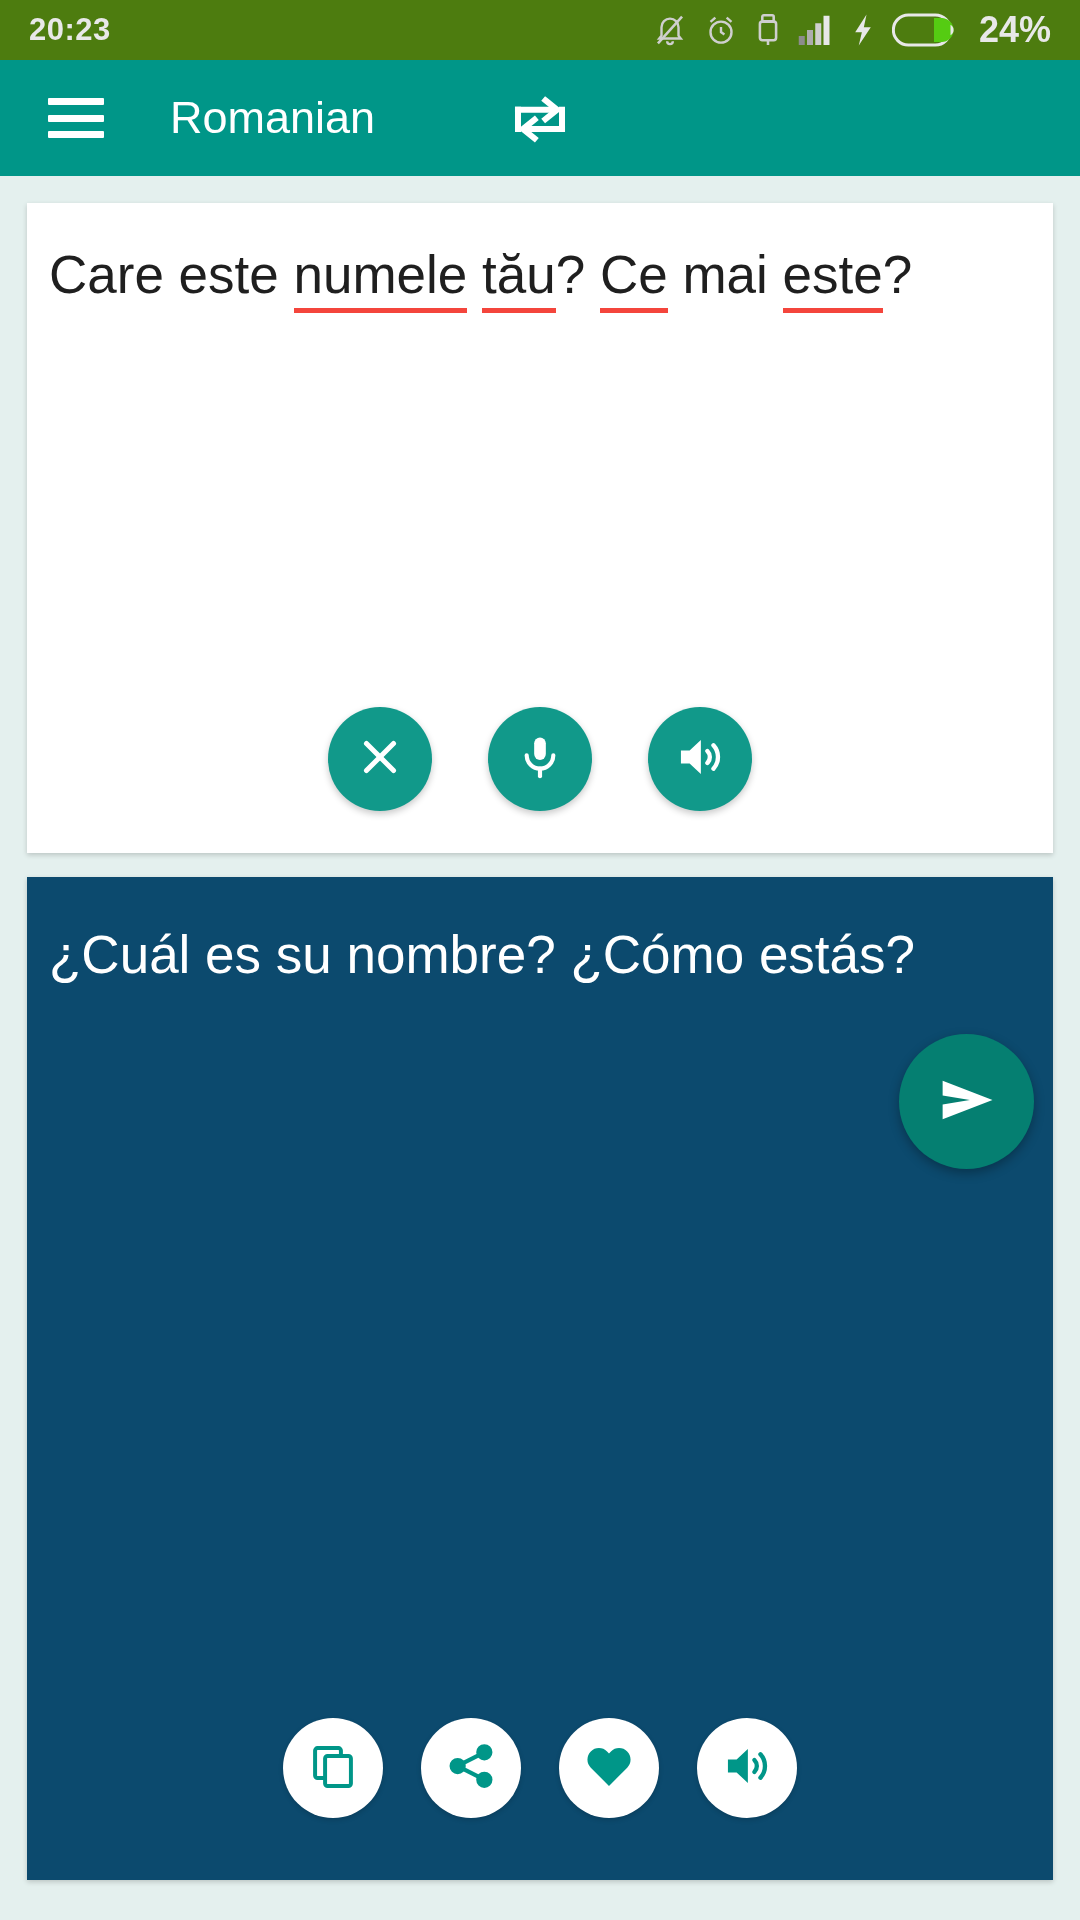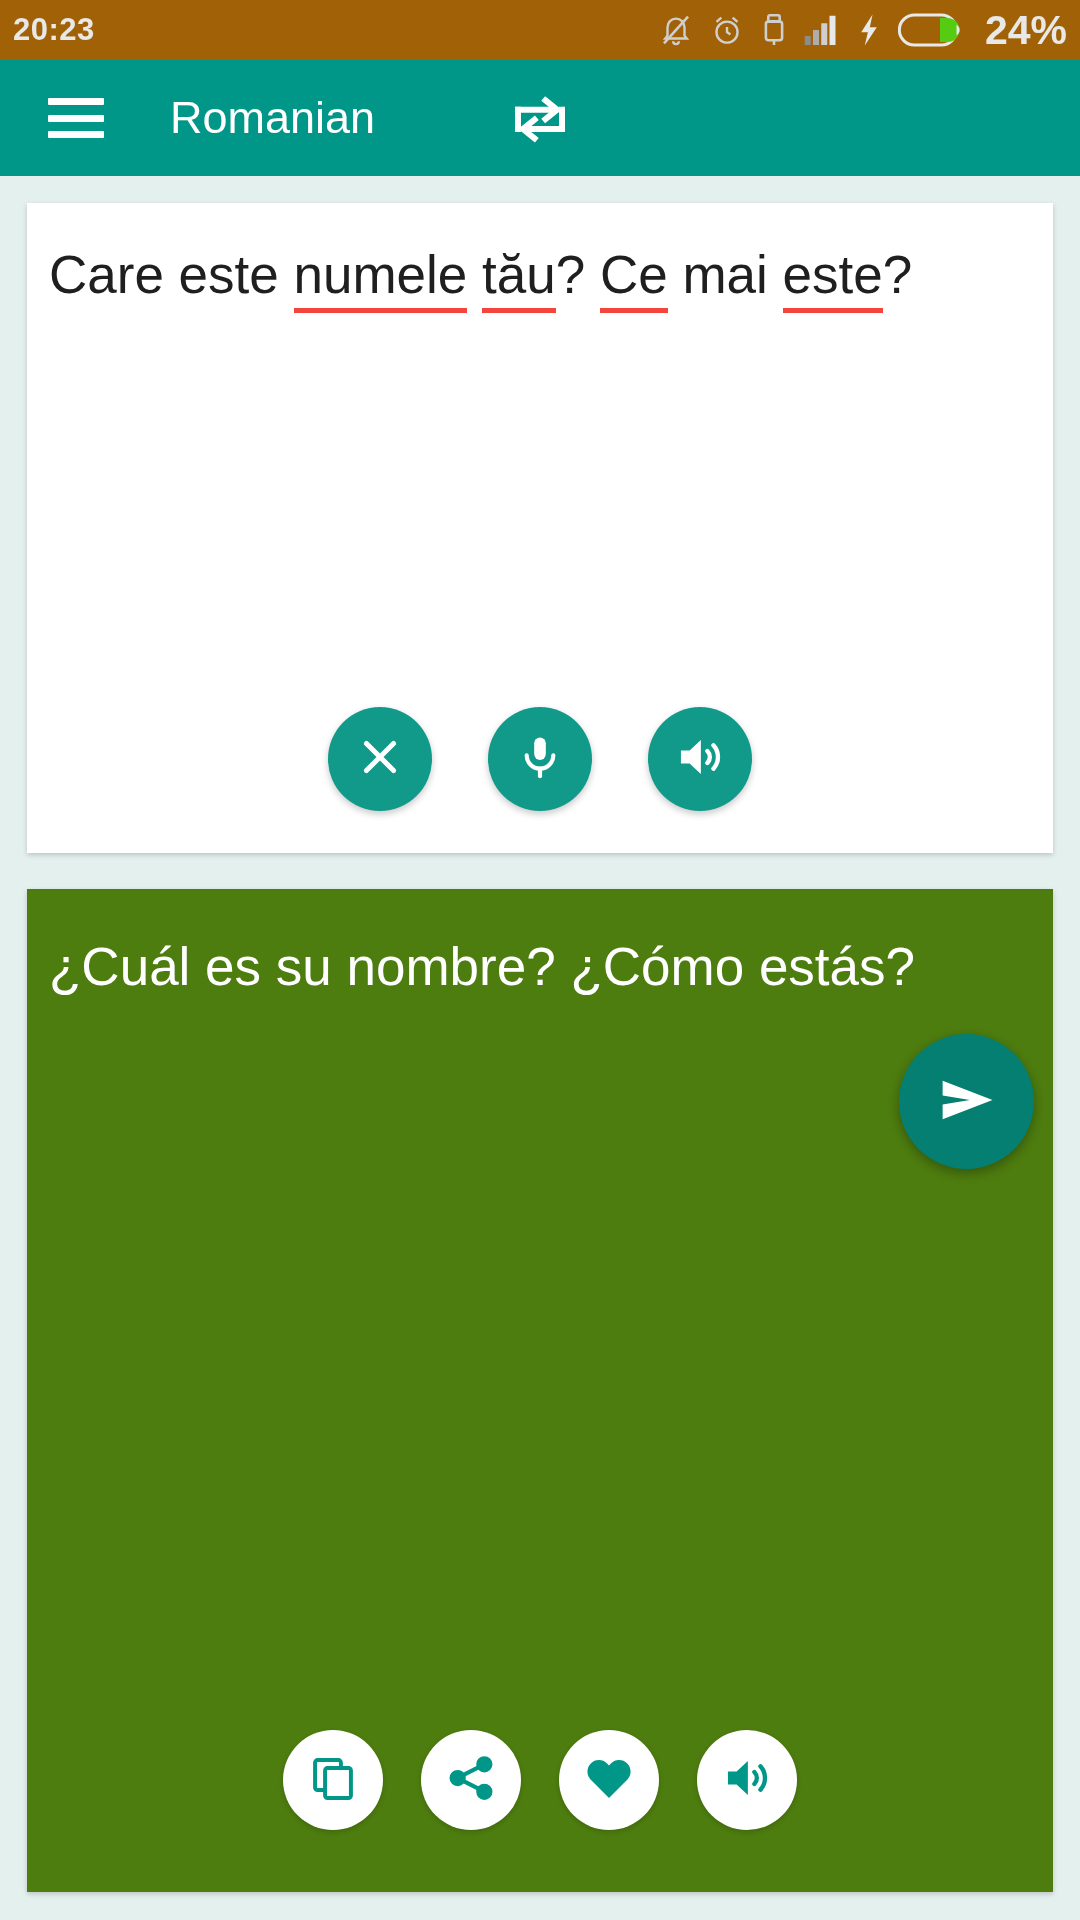--- a/index.html
+++ b/index.html
@@ -6,29 +6,29 @@
   html, body {
     width:1080px; height:1920px;
     background:#e4f0ee;
     font-family:"Liberation Sans", sans-serif;
     overflow:hidden;
   }
 
   
   .statusbar {
     height:60px; width:100%;
-    background:#a16207;
+    background:#4d7c0f;
     display:flex; align-items:center;
-    padding:0 13px;
+    padding:0 29px;
     color:#e8e8e8;
   }
   .status-time { font-size:31px; font-weight:bold; letter-spacing:0.5px; }
   .status-right { margin-left:auto; display:flex; align-items:center; gap:17px; }
   .status-right svg { display:block; }
-  .status-battery-pct { font-size:41px; font-weight:bold; margin-left:4px; }
+  .status-battery-pct { font-size:36px; font-weight:bold; margin-left:4px; }
 
   
   .appbar {
     height:116px; width:100%;
     background:#009688;
     display:flex; align-items:center;
     padding:0 48px;
     position:relative;
   }
   .hamburger { width:56px; height:40px; display:flex; flex-direction:column; justify-content:space-between; cursor:pointer; }
@@ -69,22 +69,22 @@
   .circle-teal {
     width:104px; height:104px; border-radius:50%;
     background:#11998a;
     display:flex; align-items:center; justify-content:center;
     box-shadow:0 3px 7px rgba(0,0,0,0.22);
   }
 
   .panel-target {
     position:relative;
     width:1026px; height:1003px;
-    margin-top:36px;
-    background:#4d7c0f;
+    margin-top:24px;
+    background:#0c4a6e;
     box-shadow:0 2px 5px rgba(0,0,0,0.18);
   }
   .target-text {
     padding:46px 22px 0 22px;
     font-size:53px; line-height:1.22;
     color:#fff; white-space:nowrap;
   }
   .target-actions {
     position:absolute; bottom:62px; left:0; width:100%;
     display:flex; justify-content:center; gap:38px;

